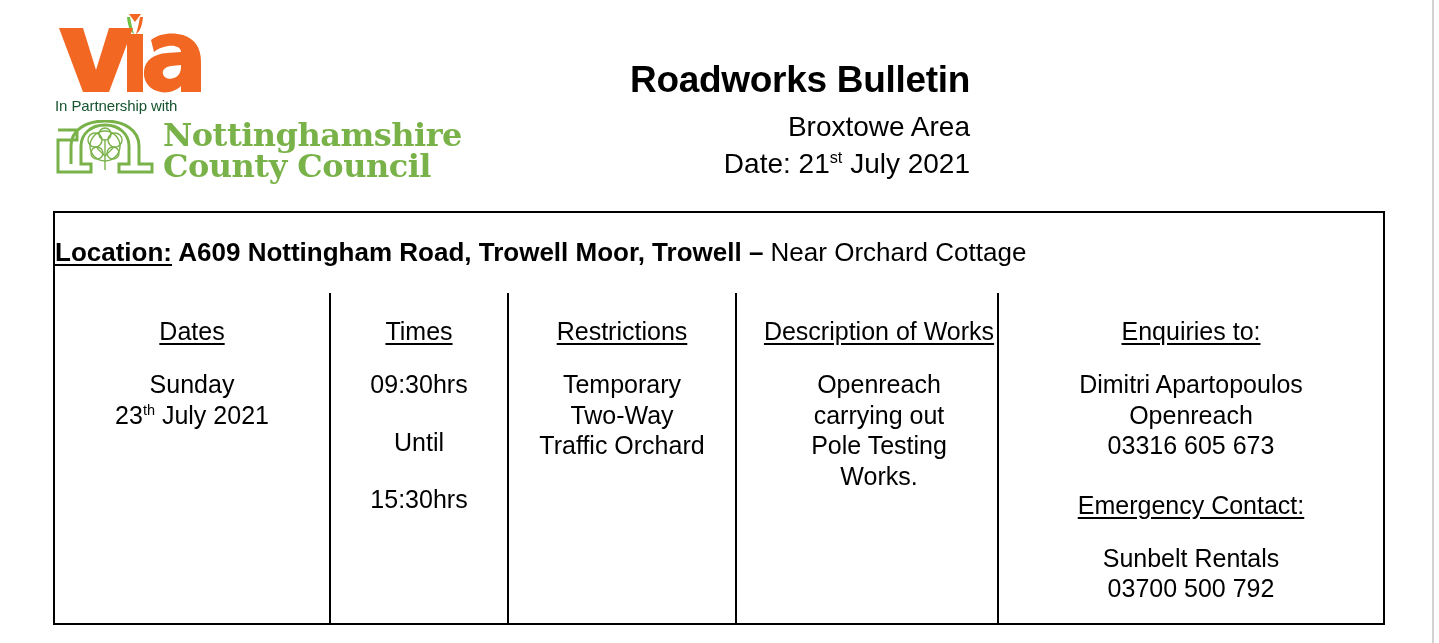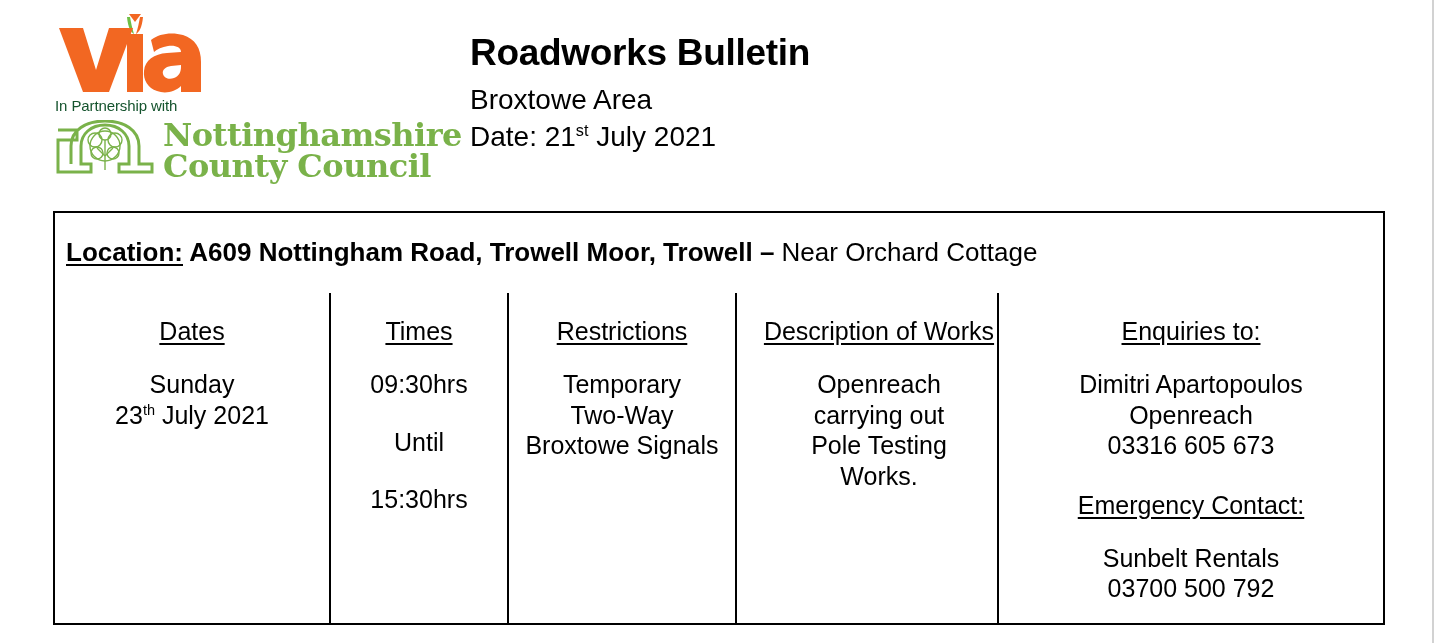--- a/index.html
+++ b/index.html
@@ -68,23 +68,23 @@
     font-family: "DejaVu Serif", serif;
     font-weight: bold;
     font-size: 32px;
     line-height: 0.96;
     letter-spacing: -0.5px;
   }
 
   .titles {
     position: absolute;
     left: 470px;
-    top: 32px;
+    top: 59px;
     width: 500px;
-    text-align: left;
+    text-align: right;
   }
   .doc-title {
     font-size: 37px;
     font-weight: bold;
     line-height: 1.15;
     letter-spacing: -0.3px;
   }
   .doc-sub {
     font-size: 28px;
     font-weight: 400;
@@ -106,21 +106,20 @@
     width: 1332px;
     height: 414px;
     border: 2px solid #000000;
     box-sizing: border-box;
   }
 
   .location-row {
     height: 80px;
     display: flex;
     align-items: center;
-    padding-left: 11px;
     box-sizing: border-box;
   }
   .location-text {
     font-size: 26px;
     line-height: 1.2;
     white-space: nowrap;
   }
   .location-label {
     font-weight: bold;
     text-decoration: underline;
@@ -258,21 +257,21 @@
           <div class="spacer"></div>
           <p>15:30hrs</p>
         </div>
       </div>
 
       <div class="col col-restrictions">
         <div class="col-head">Restrictions</div>
         <div class="col-body">
           <p>Temporary</p>
           <p>Two-Way</p>
-          <p>Broxtowe Signals</p>
+          <p>Traffic Orchard</p>
         </div>
       </div>
 
       <div class="col col-description">
         <div class="col-head">Description of Works</div>
         <div class="col-body">
           <p>Openreach</p>
           <p>carrying out</p>
           <p>Pole Testing</p>
           <p>Works.</p>

